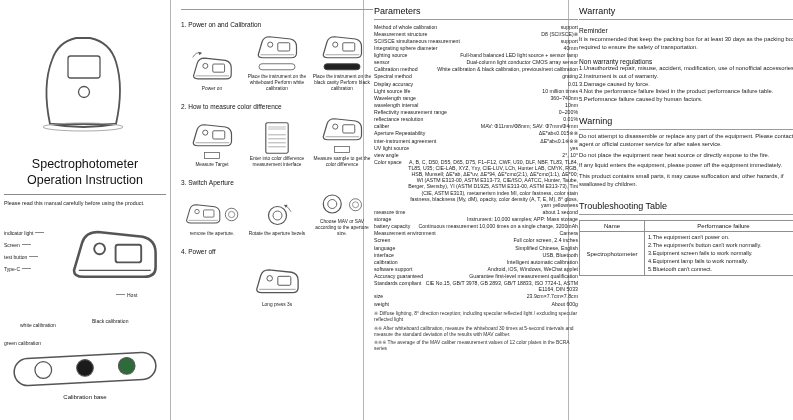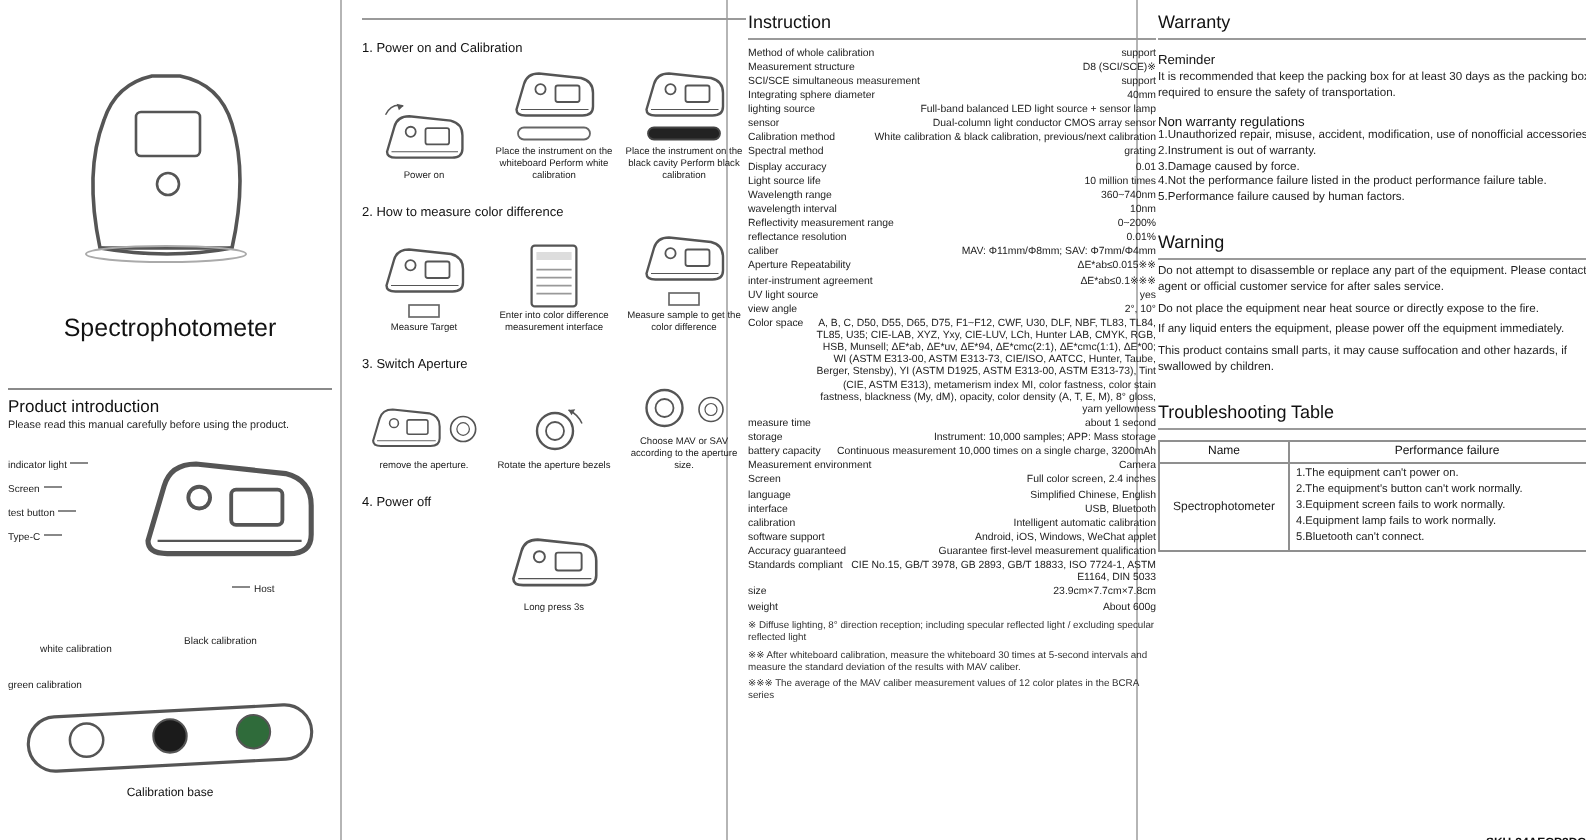--- a/index.html
+++ b/index.html
@@ -104,24 +104,24 @@
   <div class="vsep" style="left:363px"></div>
   <div class="vsep" style="left:568px"></div>
 
   <div class="col col1">
     <svg class="intro-illustration" viewBox="0 0 120 104">
       <use href="#sym-bigdev" width="120" height="104"></use>
     </svg>
 
     <div class="intro-title">
       <div>Spectrophotometer</div>
+      <div>Operation Instruction</div>
     </div>
 
     <div class="intro-section">
-      <div class="intro-heading">Product introduction</div>
       <div class="intro-note">Please read this manual carefully before using the product.</div>
     </div>
 
     <div class="device-figure">
       <span class="lbl lbl-l" style="left:0;top:8px">indicator light</span>
       <span class="lbl lbl-l" style="left:0;top:20px">Screen</span>
       <span class="lbl lbl-l" style="left:0;top:32px">test button</span>
       <span class="lbl lbl-l" style="left:0;top:44px">Type-C</span>
       <span class="lbl lbl-r" style="left:112px;top:70px">Host</span>
       <svg class="device2-svg" viewBox="0 0 64 40">
@@ -232,21 +232,21 @@
           <svg width="52" height="36" viewBox="0 0 64 44">
             <use href="#sym-dev" y="2" width="64" height="40"></use>
           </svg>
           <div class="qs-cap">Long press 3s</div>
         </div>
       </div>
     </section>
   </div>
 
   <div class="col col3 col-pad">
-    <div class="heading">Instruction</div>
+    <div class="heading">Parameters</div>
     <hr class="hrule">
     <div class="p-rows">
 
         <div class="p-row">
           <span class="p-label">Method of whole calibration</span>
           <span class="p-value">support</span>
         </div>
 
         <div class="p-row">
           <span class="p-label">Measurement structure</span>

